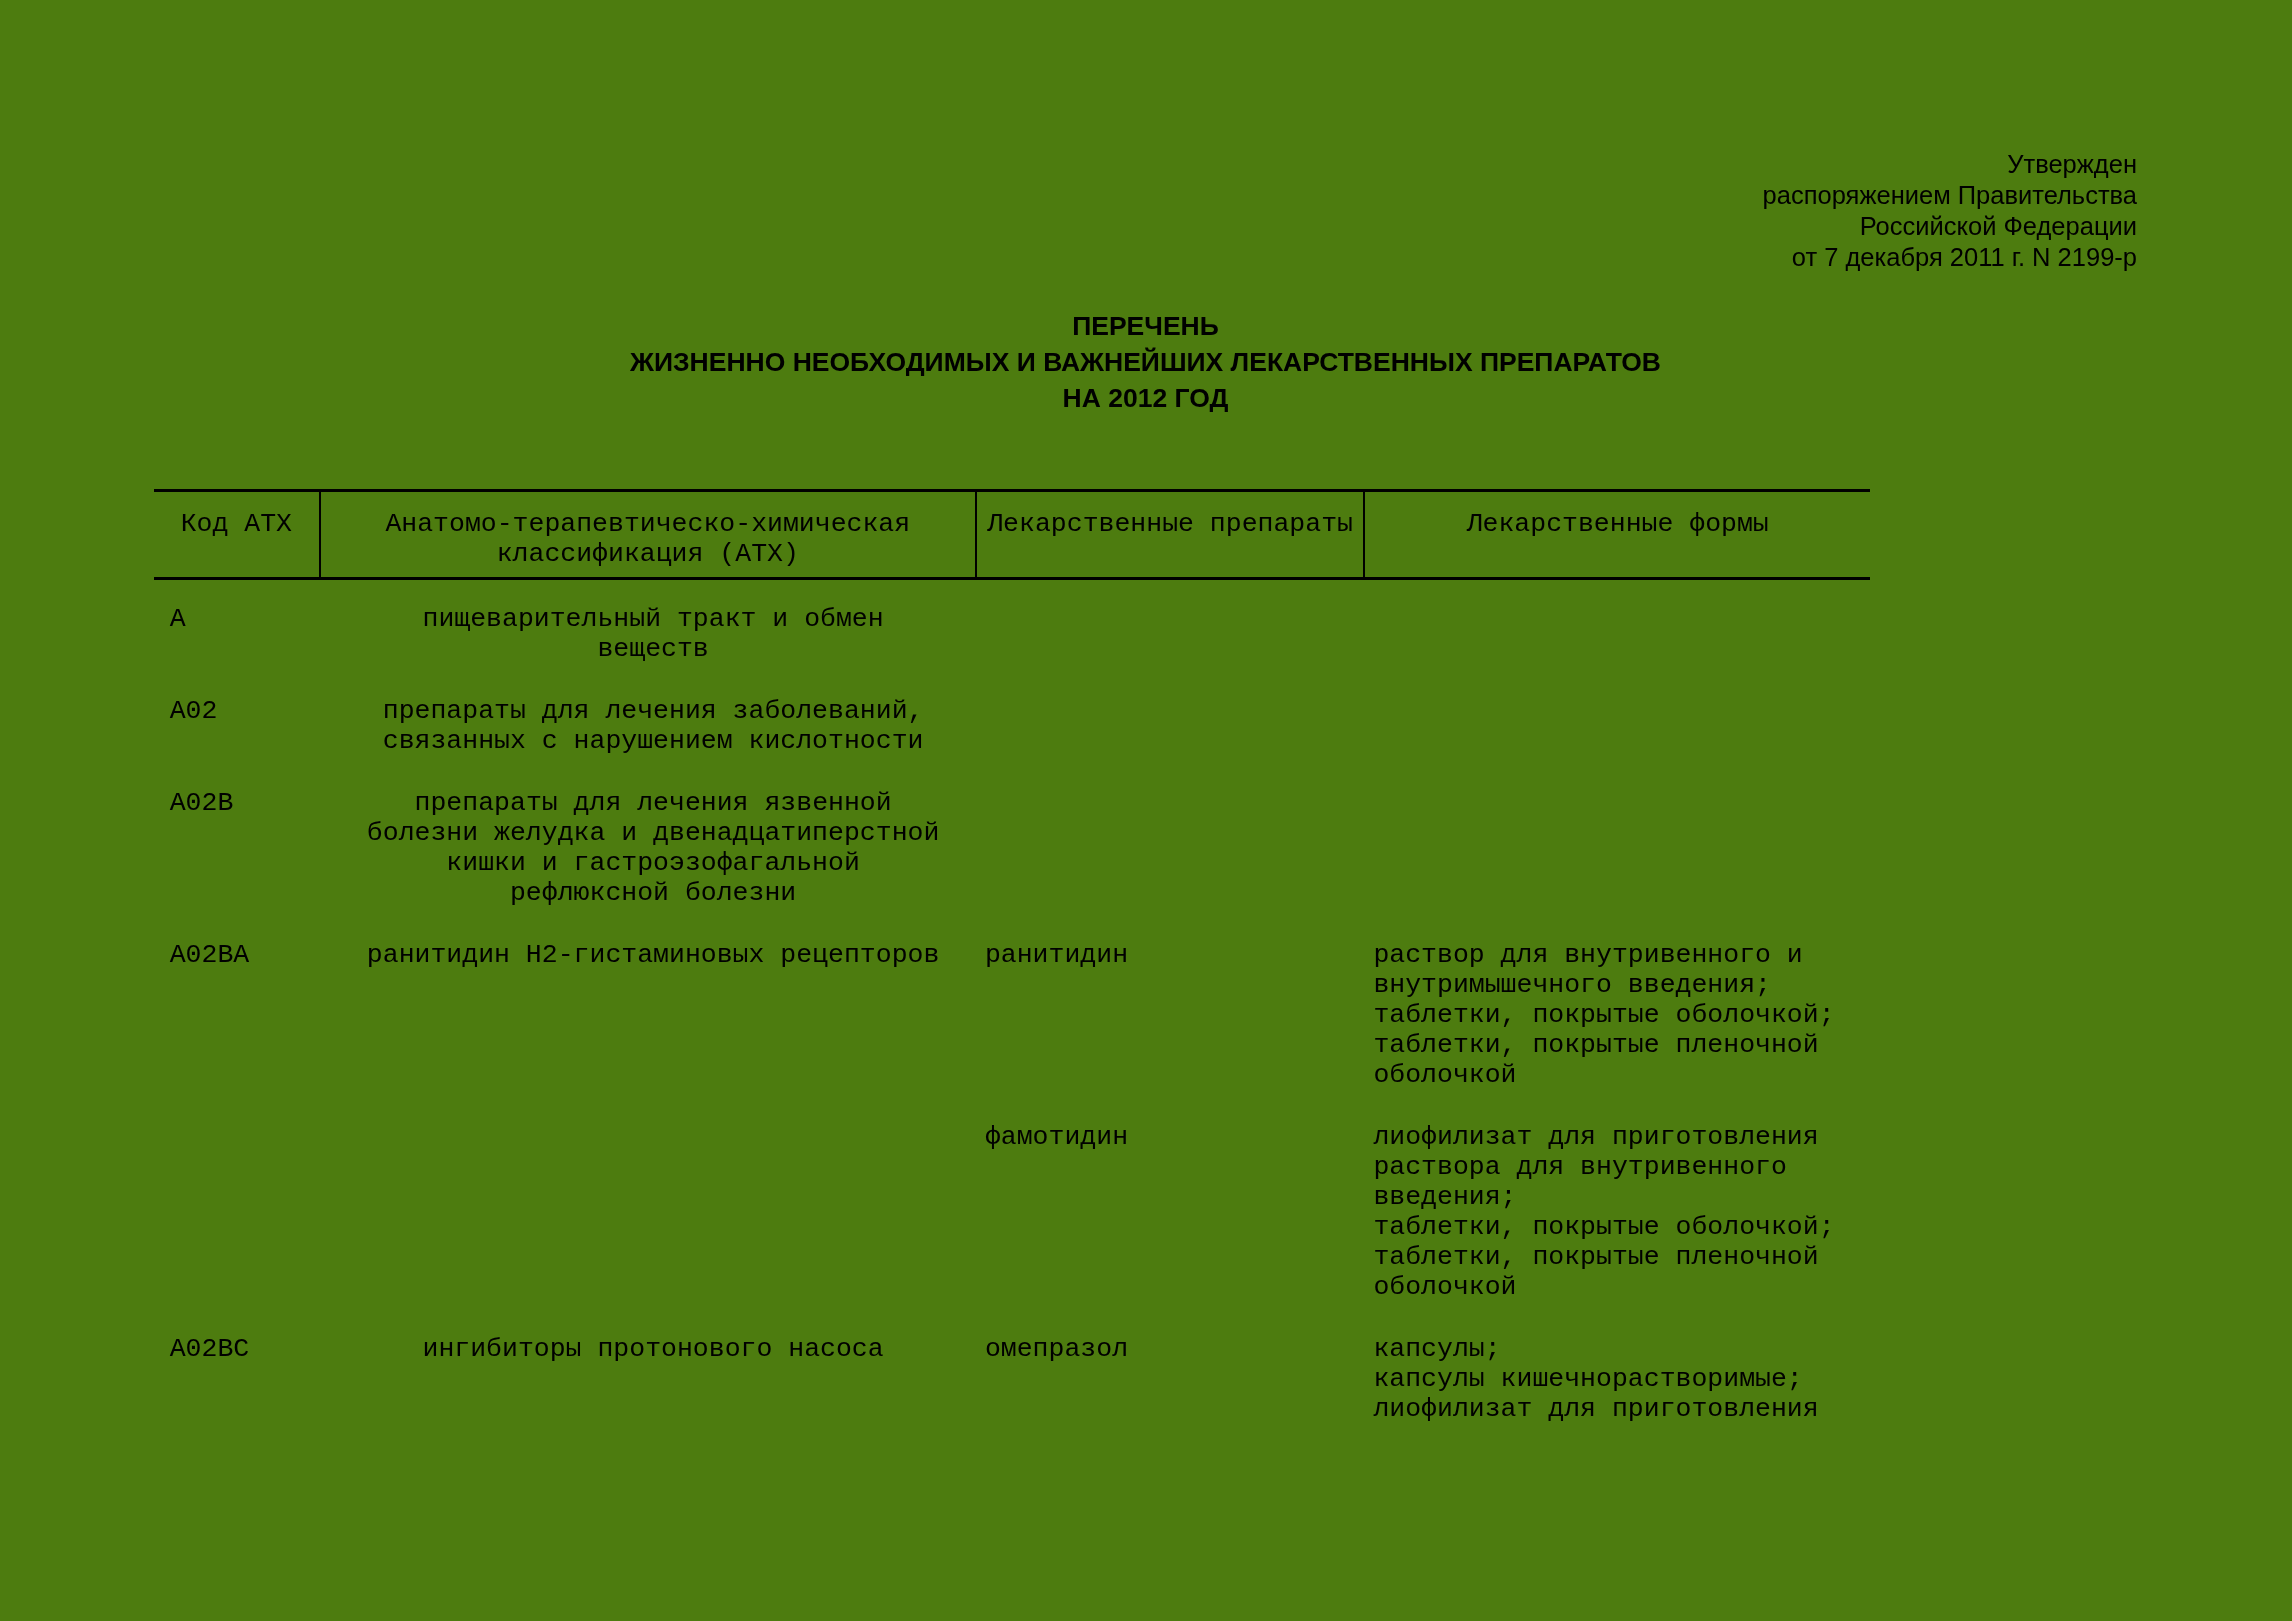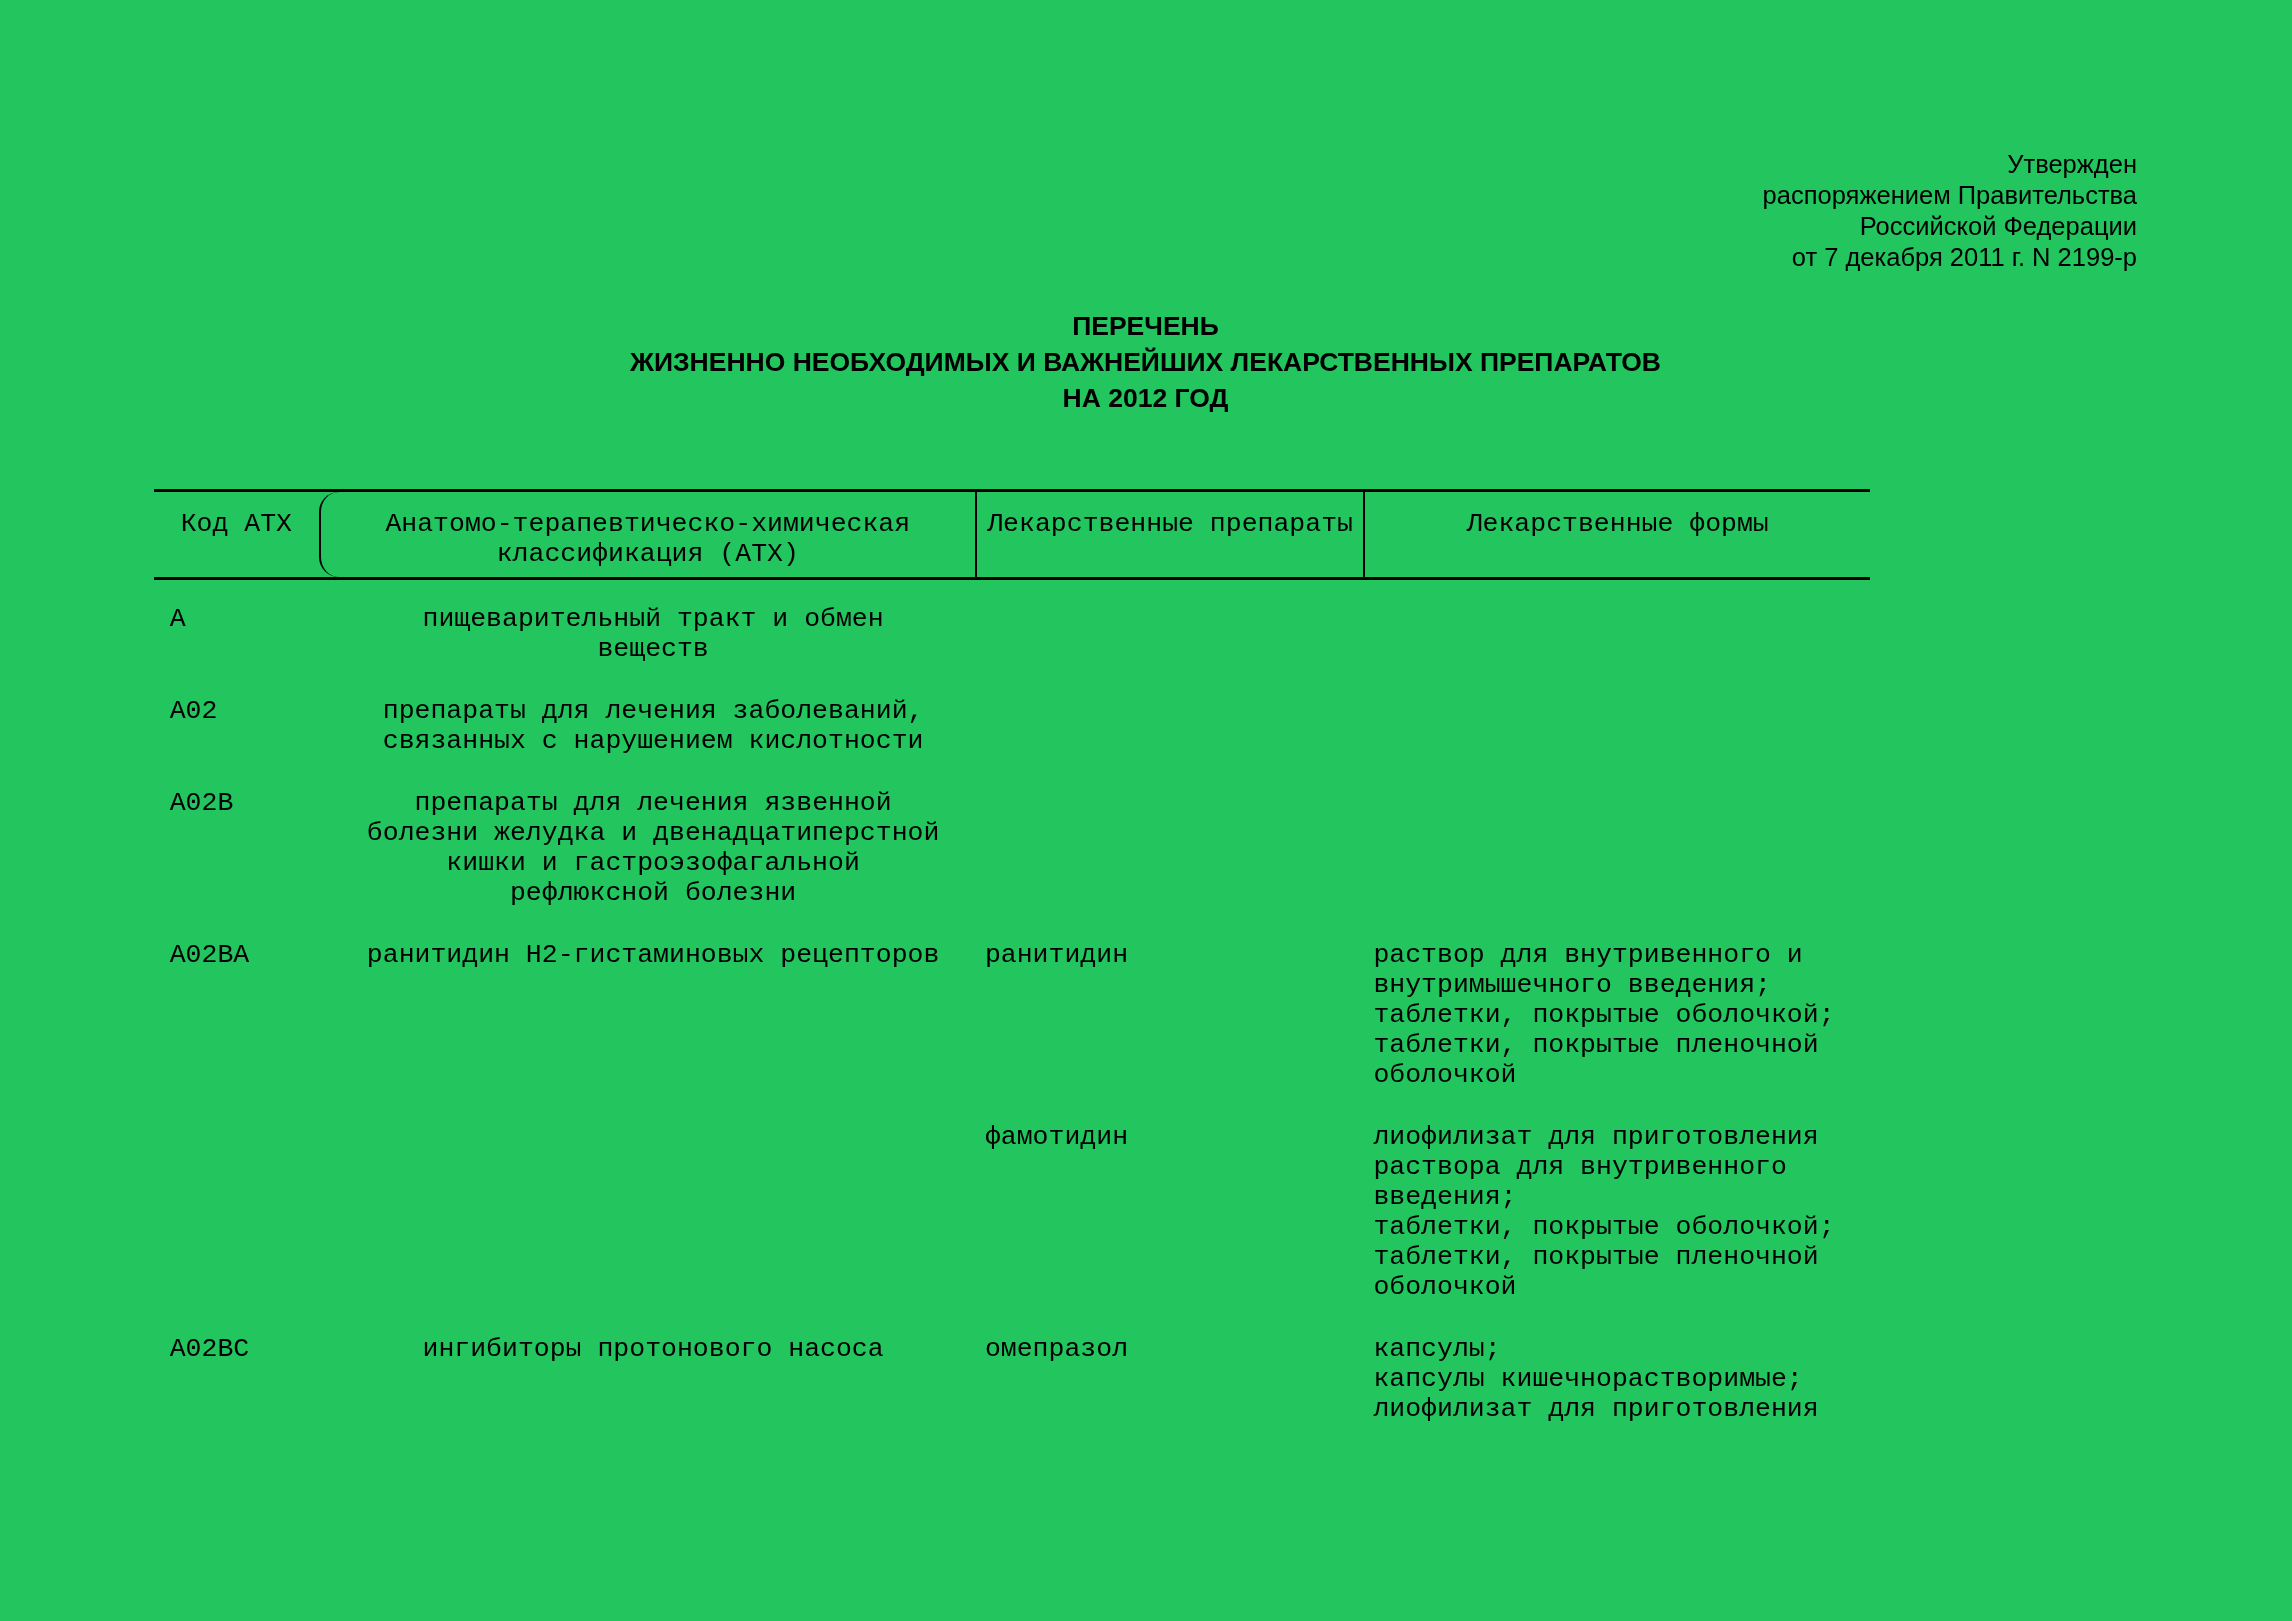--- a/index.html
+++ b/index.html
@@ -7,21 +7,21 @@
   body {
     width: 2293px;
     height: 1621px;
     position: relative;
     color: #000000;
     font-family: "Liberation Mono", "DejaVu Sans Mono", monospace;
   }
   .page {
     position: absolute;
     inset: 0;
-    background: #22c55e;
+    background: #4d7c0f;
     overflow: hidden;
   }
   .approval-block {
     position: absolute;
     top: 149px;
     right: 156px;
     text-align: right;
     font-family: "Liberation Sans", sans-serif;
     font-size: 25.5px;
     line-height: 31px;
@@ -54,21 +54,21 @@
   }
   .th {
     font-size: 26.5px;
     line-height: 30px;
     text-align: center;
     padding-top: 16.7px;
     white-space: pre-line;
   }
   .th + .th { border-left: 2px solid #000; }
   .col1 { width: 173px; }
-  .col2 { width: 689px; border-radius: 20px; }
+  .col2 { width: 689px; }
   .col3 { width: 408px; }
   .col4 { width: 532px; }
   .tbody { padding-top: 23.5px; }
   .row {
     display: flex;
     align-items: flex-start;
     margin-bottom: 32px;
     font-size: 26.5px;
     line-height: 30px;
   }

